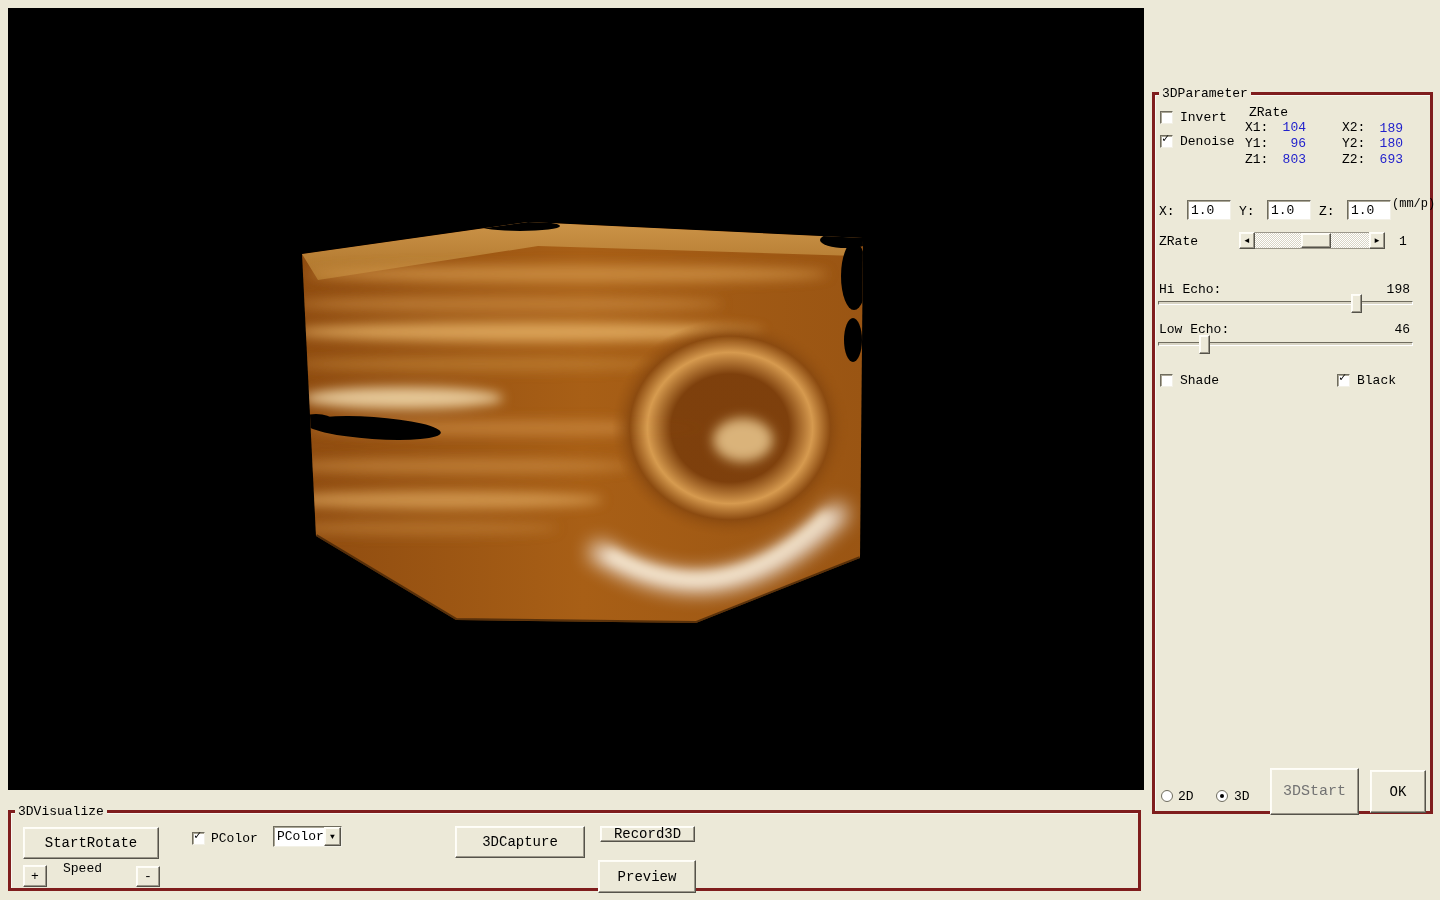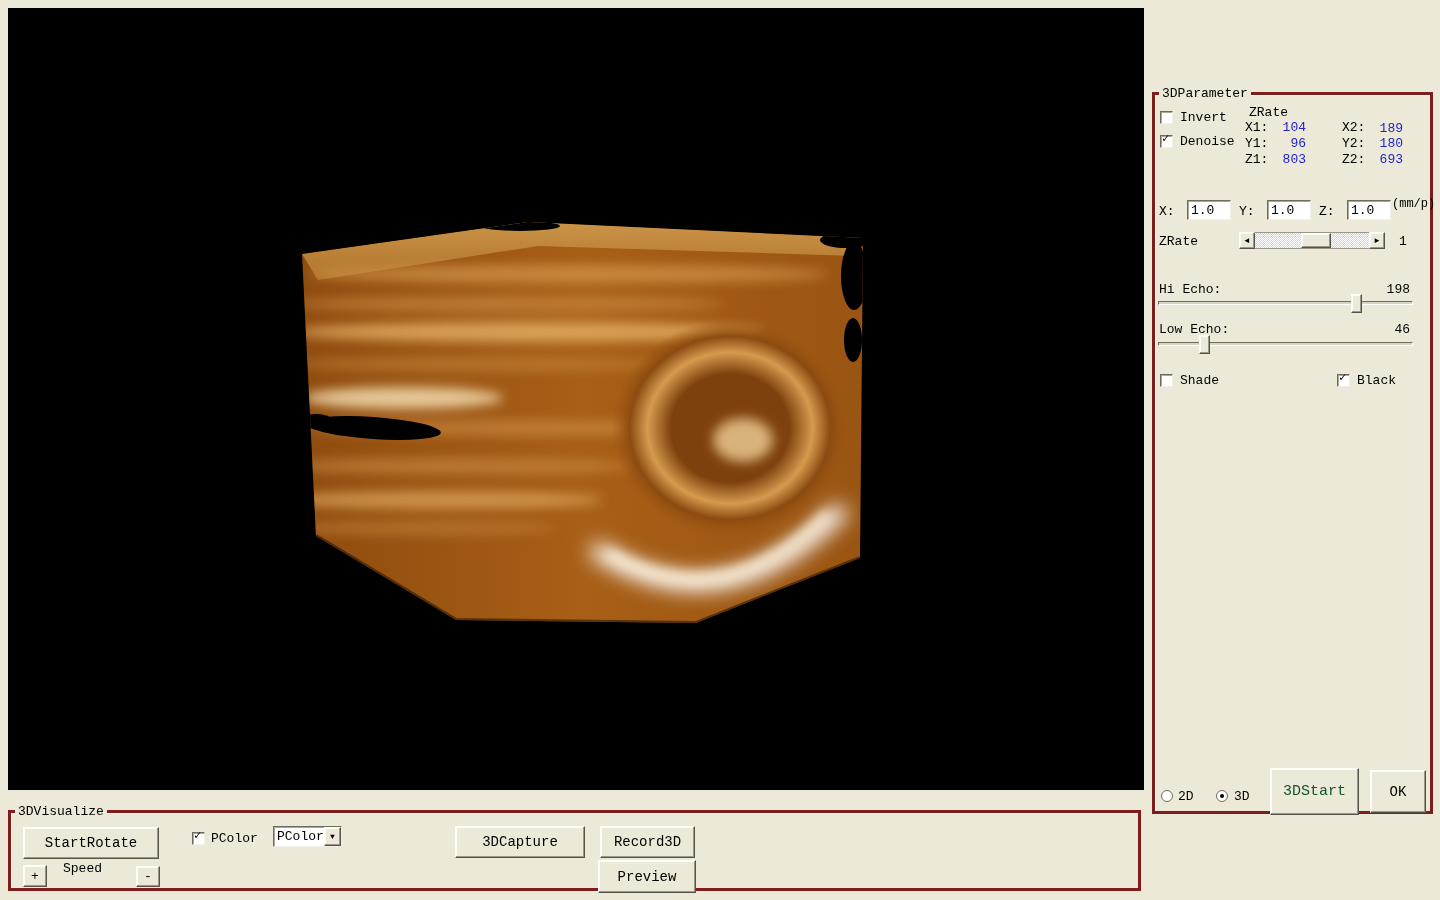--- a/index.html
+++ b/index.html
@@ -14,21 +14,21 @@
   .viewport{left:8px;top:8px;width:1136px;height:782px;background:#000;}
   .groupbox{border:3px solid #7f1d1d;box-shadow:inset 1px 1px 0 rgba(255,255,255,.65);}
   .legend{position:absolute;top:-9px;left:4px;background:#ece9d8;padding:0 3px;line-height:15px;white-space:nowrap;}
   .raised{
     background:#ece9d8;border:1px solid;
     border-color:#fffef8 #55534a #55534a #fffef8;
     box-shadow:inset -1px -1px 0 #9b978a,inset 1px 1px 0 #fdfcf6;
   }
   .btn{display:flex;align-items:center;justify-content:center;cursor:default;white-space:nowrap;}
   .btn-lg{font-size:14px;}
-  .disabled{color:#14532d;}
+  .disabled{color:#737373;}
   .txt{
     background:#fff;border:1px solid;
     border-color:#6f6c5e #f2f0e6 #f2f0e6 #6f6c5e;
     box-shadow:inset 1px 1px 0 #aba797;
     font-family:inherit;font-size:13px;padding:1px 3px;outline:none;
   }
   .checkbox{
     width:13px;height:13px;background:#fff;border:1px solid;
     border-color:#6f6c5e #f2f0e6 #f2f0e6 #6f6c5e;
     box-shadow:inset 1px 1px 0 #aba797;
@@ -224,15 +224,15 @@
   <span class="abs lbl" style="left:200px;top:18px;">PColor</span>
 
   <div class="abs combo" style="left:262px;top:13px;width:69px;height:21px;">
     <span class="combo-text">PColor</span>
     <span class="combo-btn raised">
       <span class="combo-arrow">▼</span>
     </span>
   </div>
 
   <div class="abs raised btn btn-lg" style="left:444px;top:13px;width:130px;height:32px;">3DCapture</div>
-  <div class="abs raised btn btn-lg" style="left:589px;top:13px;width:95px;height:32px;">Record3D</div>
+  <div class="abs raised btn btn-lg" style="left:589px;top:13px;width:95px;height:16px;">Record3D</div>
   <div class="abs raised btn btn-lg" style="left:587px;top:47px;width:98px;height:33px;">Preview</div>
 </div>
 
 </body></html>

